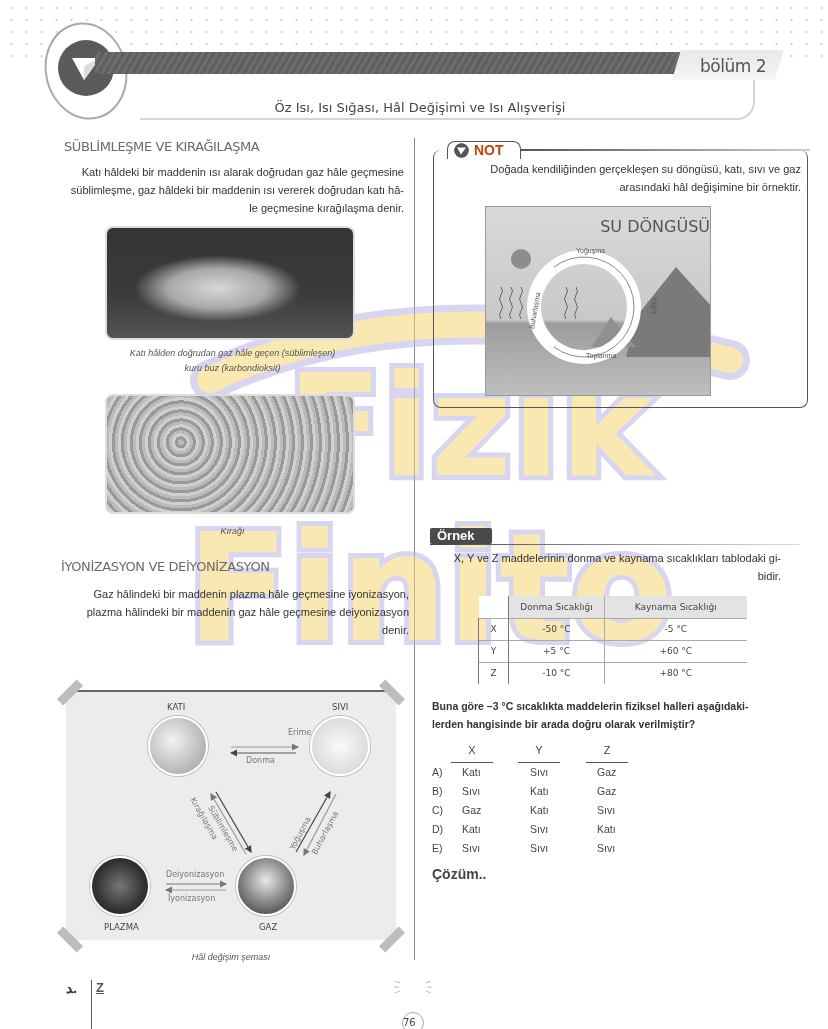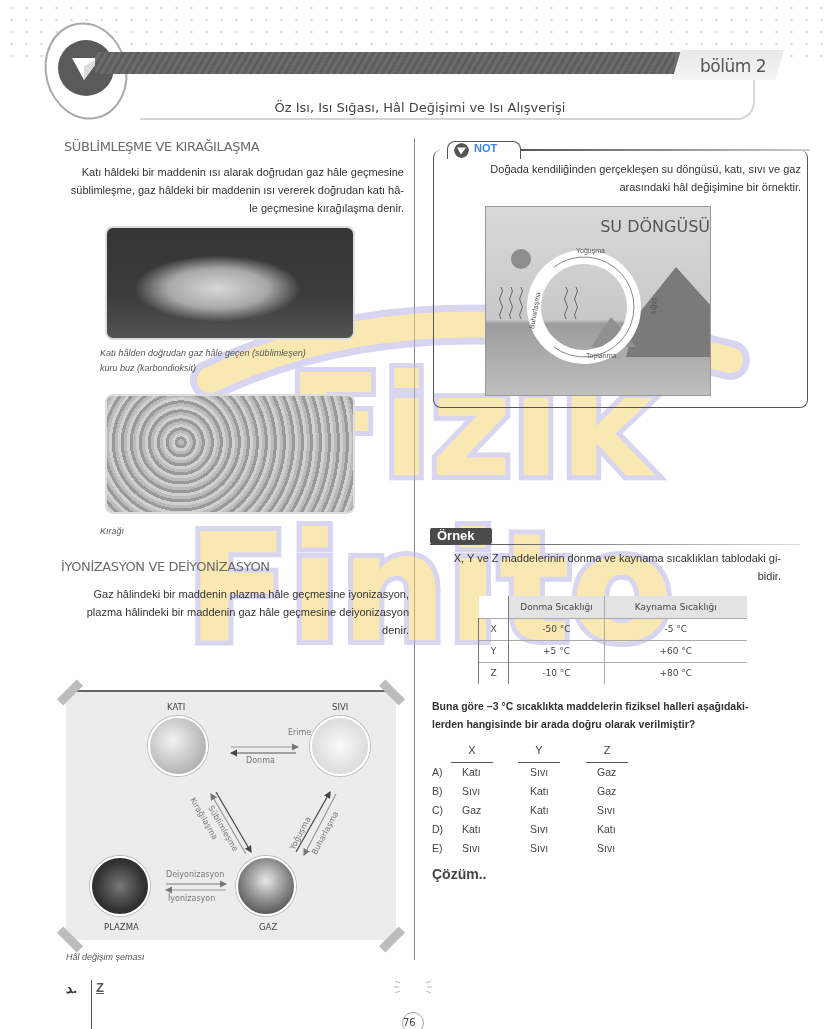--- a/index.html
+++ b/index.html
@@ -30,32 +30,32 @@
   .col-divider { position: absolute; left: 414px; top: 138px; width: 1px; height: 822px; background: #888; }
 
   h2.sec { position: absolute; font-family: "DejaVu Sans", sans-serif; font-weight: normal; font-size: 13px; color: #6a6a6a; letter-spacing: -0.4px; }
   .para { position: absolute; font-size: 11px; line-height: 18px; color: #333; text-align: right; }
 
   .photo { position: absolute; border-radius: 8px; overflow: hidden; border: 2px solid #ddd; }
   .photo-smoke { left: 105px; top: 226px; width: 250px; height: 114px;
     background: radial-gradient(ellipse 45% 40% at 45% 55%, #d8d8d8 0%, #a8a8a8 45%, rgba(60,60,60,0.6) 75%), linear-gradient(#2a2a2a, #3a3a3a 60%, #777); }
   .photo-frost { left: 105px; top: 394px; width: 250px; height: 120px;
     background: repeating-radial-gradient(circle at 30% 40%, #bbb 0 3px, #999 3px 6px, #d0d0d0 6px 9px), #aaa; }
-  .caption { position: absolute; font-style: italic; font-size: 9px; color: #555; text-align: left; line-height: 15px; }
+  .caption { position: absolute; font-style: italic; font-size: 9px; color: #555; text-align: center; line-height: 15px; }
 
   .schema { position: absolute; left: 66px; top: 690px; width: 330px; height: 250px; background: #ececec; border-top: 2px solid #666; }
   .tape { position: absolute; width: 28px; height: 9px; background: #bdbdbd; }
   .state-circle { position: absolute; width: 60px; height: 60px; border-radius: 50%; border: 2px solid #fff; box-shadow: 0 0 0 1px #bbb; }
   .state-label { position: absolute; font-family: "DejaVu Sans", sans-serif; font-size: 8.5px; color: #444; }
   .arrow-label { position: absolute; font-family: "DejaVu Sans", sans-serif; font-size: 8px; color: #777; }
 
   .not-box { position: absolute; left: 433px; top: 150px; width: 375px; height: 258px; border: 1.5px solid #555; border-radius: 8px; border-top: none; }
   .not-topline { position: absolute; left: 520px; top: 149px; width: 290px; height: 1.5px; background: linear-gradient(90deg, #555, #ccc); }
   .not-tab { position: absolute; left: 447px; top: 141px; width: 74px; height: 18px; background: #fff; border: 1.5px solid #555; border-bottom: none; border-radius: 8px 8px 0 0; }
-  .not-label { position: absolute; left: 474px; top: 142px; font-weight: bold; font-size: 11px; color: #3b82f6; }
+  .not-label { position: absolute; left: 474px; top: 142px; font-weight: bold; font-size: 14px; color: #c2410c; }
   .not-icon { position: absolute; left: 454px; top: 143px; width: 15px; height: 15px; border-radius: 50%; background: #555; }
 
   .cycle-img { position: absolute; left: 485px; top: 206px; width: 226px; height: 190px; border: 1px solid #999;
     background: linear-gradient(#d9d9d9 0%, #c8c8c8 60%, #9c9c9c 62%, #bfbfbf 100%); overflow: hidden; }
   .cycle-title { position: absolute; left: 0; width: 100%; top: 10px; text-align: right; font-family: "DejaVu Sans", sans-serif; font-size: 16px; color: #555; }
 
   .ornek-badge { position: absolute; left: 430px; top: 528px; width: 62px; height: 16px; background: #4a4a4a; color: #fff; font-weight: bold; font-size: 13px; padding-left: 7px; line-height: 16px; border-radius: 2px; }
   .ornek-line { position: absolute; left: 430px; top: 544px; width: 370px; height: 1px; background: linear-gradient(90deg, #444, #ddd); }
 
   table.temps { position: absolute; left: 478px; top: 596px; border-collapse: collapse; font-family: "DejaVu Sans", sans-serif; font-size: 9px; color: #444; }

